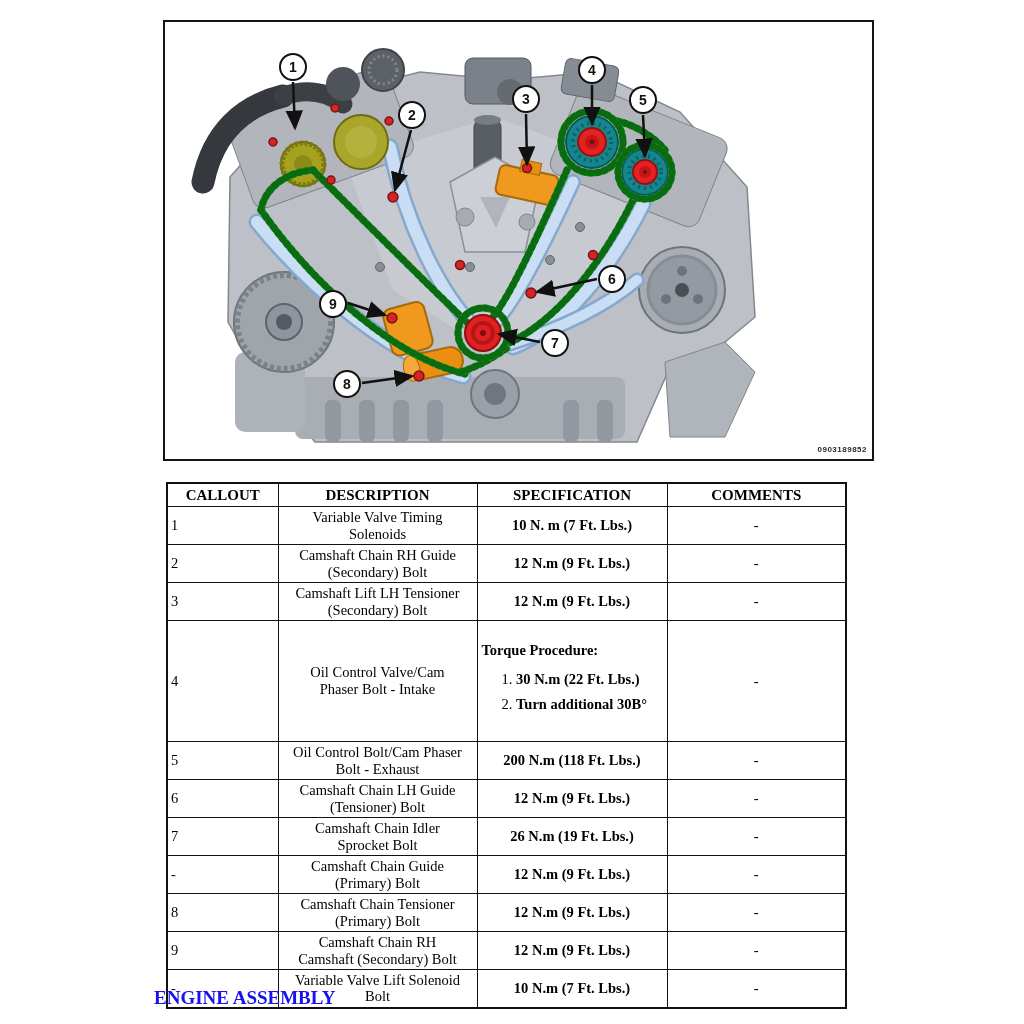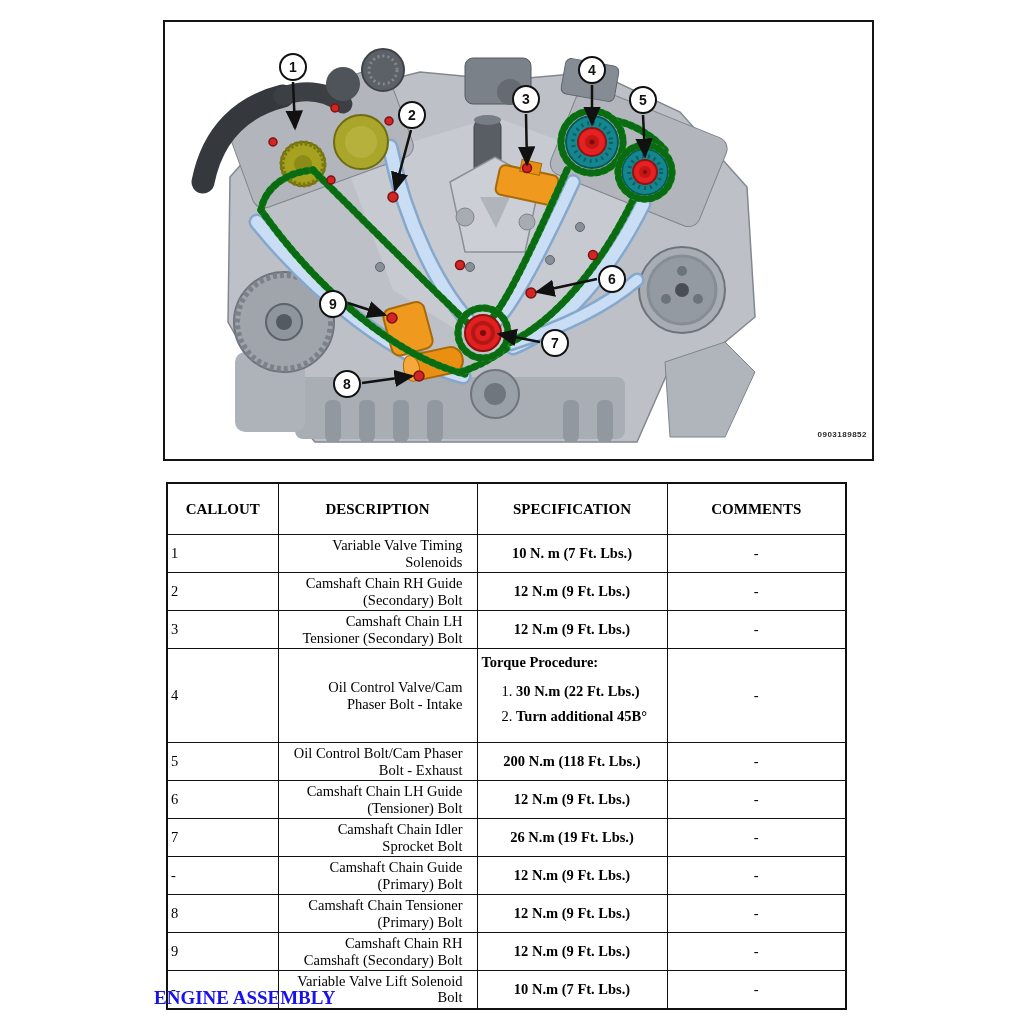--- a/index.html
+++ b/index.html
@@ -7,36 +7,36 @@
         font-family:"Liberation Serif",serif;color:#000;overflow:hidden;}
 
   
   .figure{position:absolute;left:163px;top:20px;width:707px;height:437px;
           border:2px solid #141414;background:#fff;}
   .figure svg{position:absolute;left:0;top:0;}
   .callout{position:absolute;width:24px;height:24px;border:2px solid #111;
            border-radius:50%;background:#fff;display:flex;align-items:center;
            justify-content:center;font-family:"Liberation Sans",sans-serif;
            font-size:14px;font-weight:600;color:#111;z-index:6;line-height:1;}
-  .fig-id{position:absolute;right:5px;bottom:20px;font-family:"Liberation Sans",sans-serif;
+  .fig-id{position:absolute;right:5px;bottom:5px;font-family:"Liberation Sans",sans-serif;
           font-size:8px;font-weight:bold;color:#2a2a2a;letter-spacing:.5px;z-index:6;}
 
   
   table.spec-table{position:absolute;left:166px;top:482px;width:680px;
         border-collapse:collapse;border:2px solid #111;table-layout:fixed;
         font-size:14.5px;}
   .spec-table th,.spec-table td{border:1px solid #111;overflow:hidden;}
-  .spec-table th{font-size:15px;font-weight:bold;text-align:center;height:20px;padding:15px 2px;}
+  .spec-table th{font-size:15px;font-weight:bold;text-align:center;height:20px;padding:1px 2px;}
   .col-callout{width:111px;} .col-desc{width:199px;} .col-spec{width:190px;} .col-comments{width:179px;}
   tr.r38{height:38px;} tr.r94{height:94px;}
   td.callout-cell{text-align:left;vertical-align:middle;padding-left:3px;}
-  td.desc-cell{text-align:right;vertical-align:middle;padding:1px 14px;line-height:1.15;}
+  td.desc-cell{text-align:center;vertical-align:middle;padding:1px 14px;line-height:1.15;}
   td.spec-cell{text-align:center;vertical-align:middle;font-weight:bold;padding:1px 3px;}
   td.comments-cell{text-align:center;vertical-align:middle;}
-  td.tp-cell{text-align:left;vertical-align:top;padding:4px 3px;}
+  td.tp-cell{text-align:left;vertical-align:top;padding:20px 3px;}
   .tp-title{font-weight:bold;padding:1px 0 12px 1px;}
   .tp-step{padding:0 0 8px 21px;}
   .tp-step .bold{font-weight:bold;margin-top:8px;}
 
   
   .section-heading{position:absolute;left:154px;top:987px;font-size:19px;
         font-weight:bold;color:#1712ee;font-family:"Liberation Serif",serif;}
 </style>
 </head>
 <body>
@@ -247,36 +247,36 @@
         <td class="comments-cell">-</td>
       </tr>
       <tr class="r38">
         <td class="callout-cell">2</td>
         <td class="desc-cell">Camshaft Chain RH Guide (Secondary) Bolt</td>
         <td class="spec-cell">12 N.m (9 Ft. Lbs.)</td>
         <td class="comments-cell">-</td>
       </tr>
       <tr class="r38">
         <td class="callout-cell">3</td>
-        <td class="desc-cell">Camshaft Chain LH Tensioner (Secondary) Bolt</td>
+        <td class="desc-cell">Camshaft Lift LH Tensioner (Secondary) Bolt</td>
         <td class="spec-cell">12 N.m (9 Ft. Lbs.)</td>
         <td class="comments-cell">-</td>
       </tr>
       <tr class="r94">
         <td class="callout-cell">4</td>
         <td class="desc-cell">Oil Control Valve/Cam Phaser Bolt - Intake</td>
         <td class="tp-cell">
           <div class="tp-title">Torque Procedure:</div>
           <div class="tp-step">
             <span>1.</span>
             <span class="bold">30 N.m (22 Ft. Lbs.)</span>
           </div>
           <div class="tp-step">
             <span>2.</span>
-            <span class="bold">Turn additional 45B°</span>
+            <span class="bold">Turn additional 30B°</span>
           </div>
         </td>
         <td class="comments-cell">-</td>
       </tr>
       <tr class="r38">
         <td class="callout-cell">5</td>
         <td class="desc-cell">Oil Control Bolt/Cam Phaser Bolt - Exhaust</td>
         <td class="spec-cell">200 N.m (118 Ft. Lbs.)</td>
         <td class="comments-cell">-</td>
       </tr>

